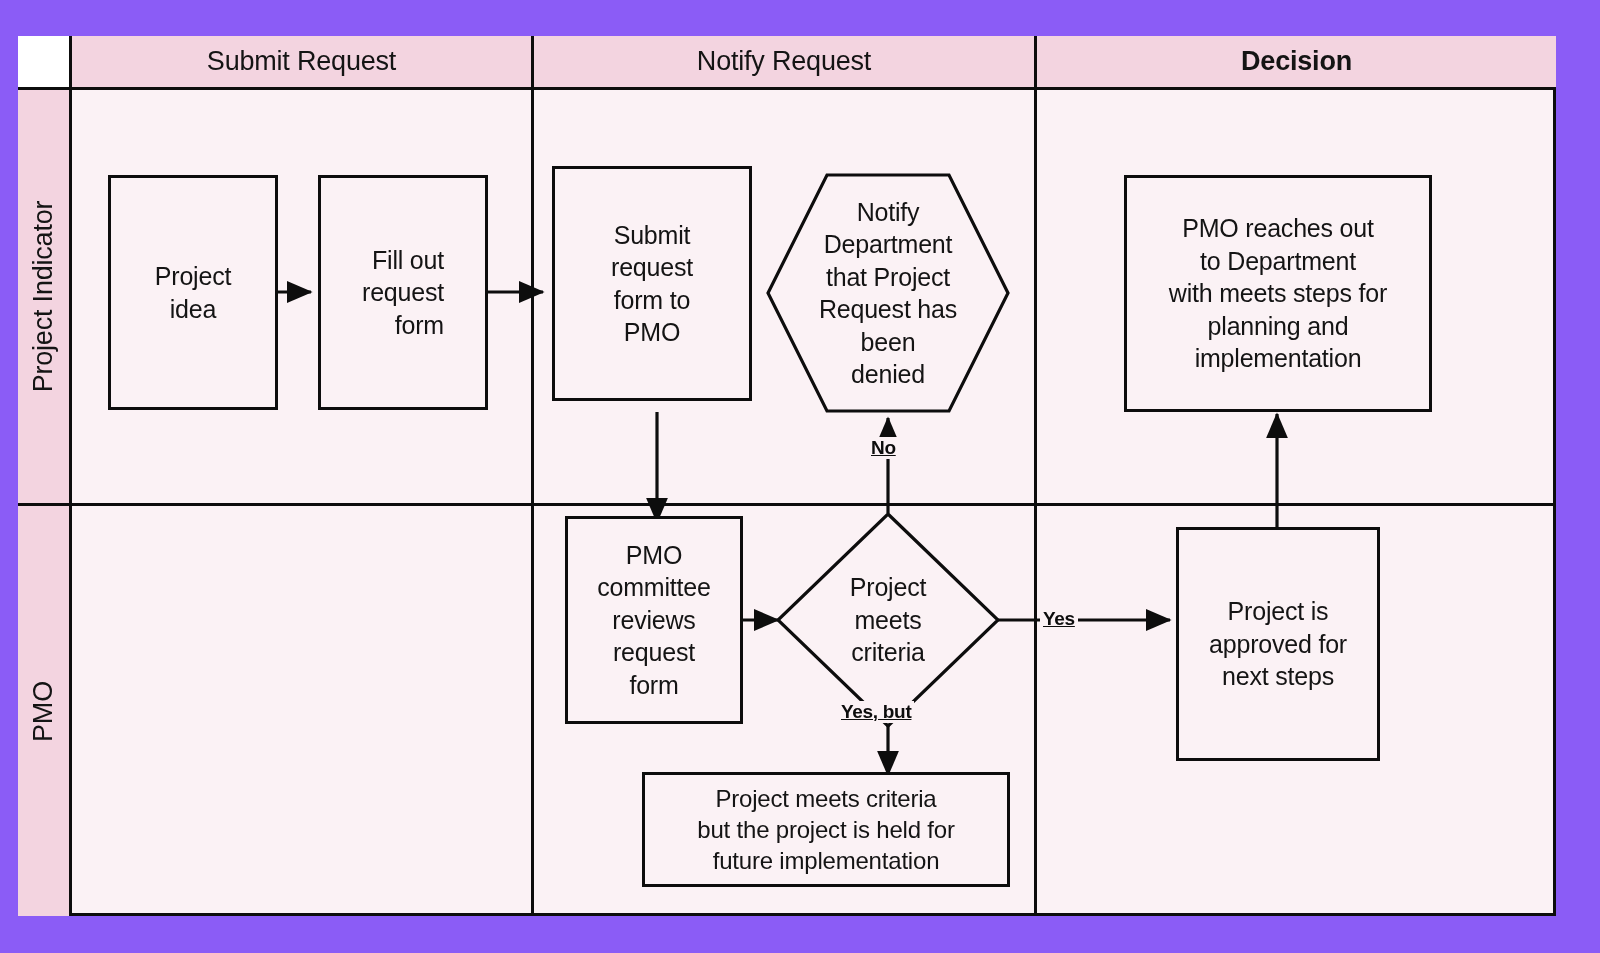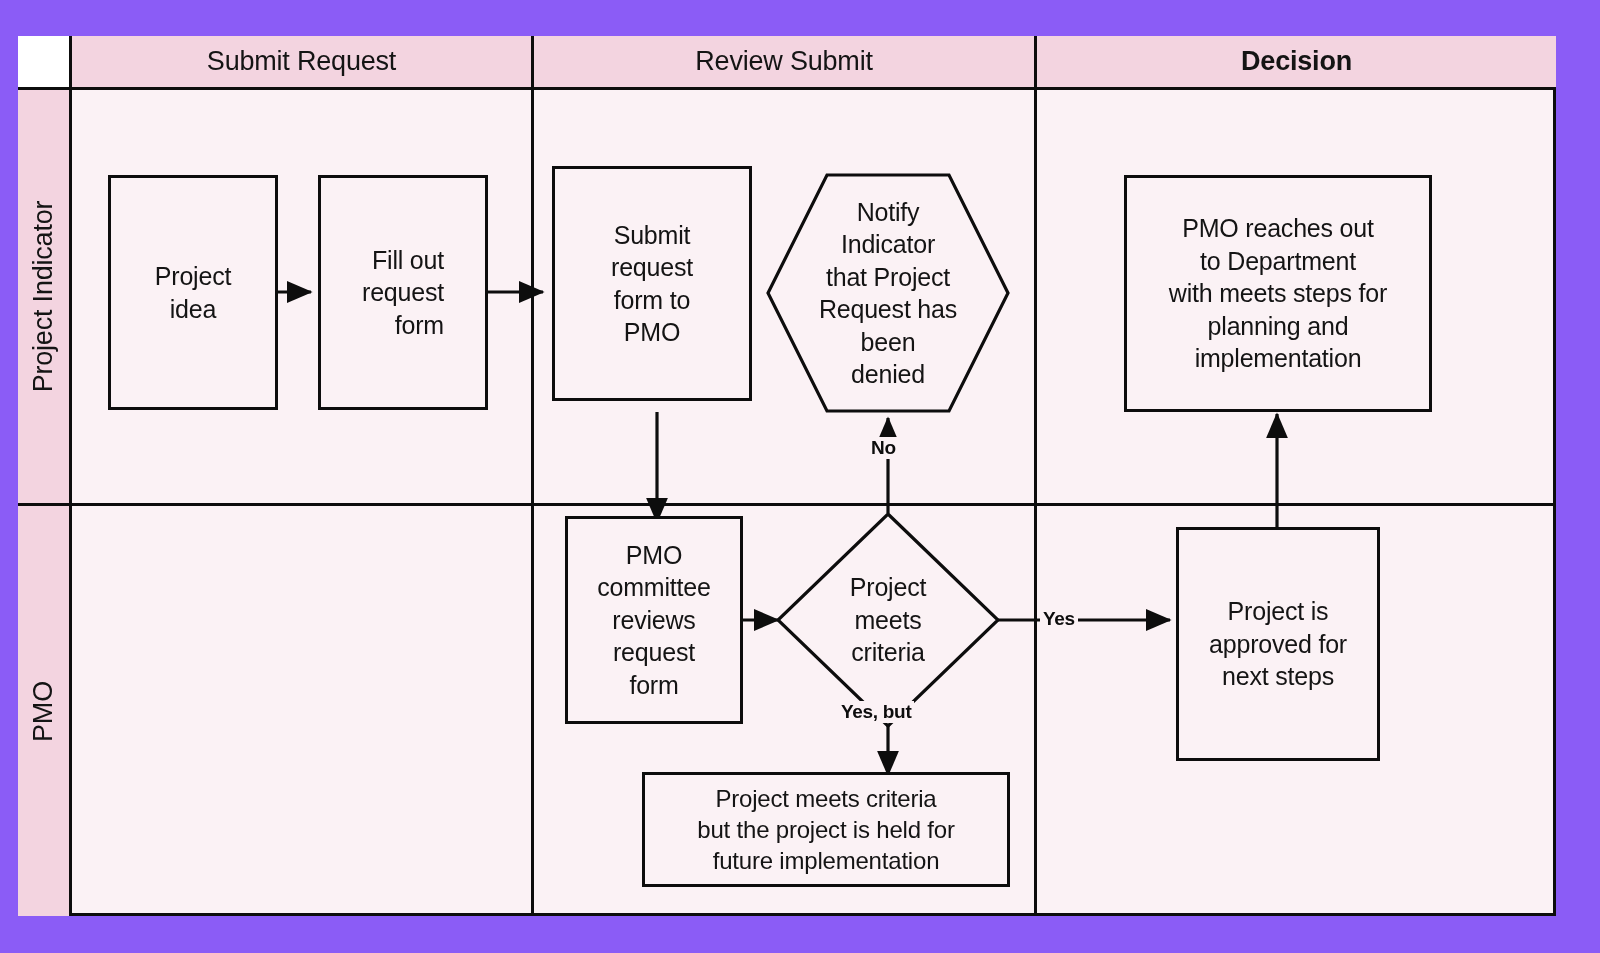--- a/index.html
+++ b/index.html
@@ -123,36 +123,37 @@
   }
   .edge-label {
     position: absolute;
     font-size: 19px;
     font-weight: bold;
     color: #0d0d0d;
     background: #fbf2f5;
     padding: 0 3px;
     letter-spacing: -0.3px;
     white-space: nowrap;
+    text-decoration: underline;
   }
 </style>
 </head>
 <body>
 
 <div id="canvas">
 
   <div class="lane-frame"></div>
 
   <div class="hdr-corner" style="left:18px; top:36px; width:54px; height:54px;"></div>
 
   <div class="hdr-cell" style="left:72px; top:36px; width:462px; height:54px;">
     <span>Submit Request</span>
   </div>
   <div class="hdr-cell" style="left:534px; top:36px; width:503px; height:54px;">
-    <span>Review Submit</span>
+    <span>Notify Request</span>
   </div>
   <div class="hdr-cell" style="left:1037px; top:36px; width:519px; height:54px; border-right:none;font-weight:bold;">
     <span>Decision</span>
   </div>
 
   <div class="lane-label" style="left:18px; top:90px; width:54px; height:413px;">
     <span>Project Indicator</span>
   </div>
   <div class="lane-label" style="left:18px; top:506px; width:54px; height:410px;">
     <span>PMO</span>
@@ -203,21 +204,21 @@
 request
 form to
 PMO</span>
   </div>
 
   <div class="hexwrap" style="left:766px; top:173px; width:244px; height:240px;">
     <svg width="244" height="240" viewBox="0 0 244 240">
       <polygon points="61,2 183,2 242,120 183,238 61,238 2,120" fill="#fbf2f5" stroke="#0d0d0d" stroke-width="3.2" stroke-linejoin="miter"></polygon>
     </svg>
     <div class="shapetext">Notify
-Indicator
+Department
 that Project
 Request has
 been
 denied</div>
   </div>
 
   <div class="node" style="left:1124px; top:175px; width:308px; height:237px;">
     <span>PMO  reaches out
 to Department
 with meets steps for

